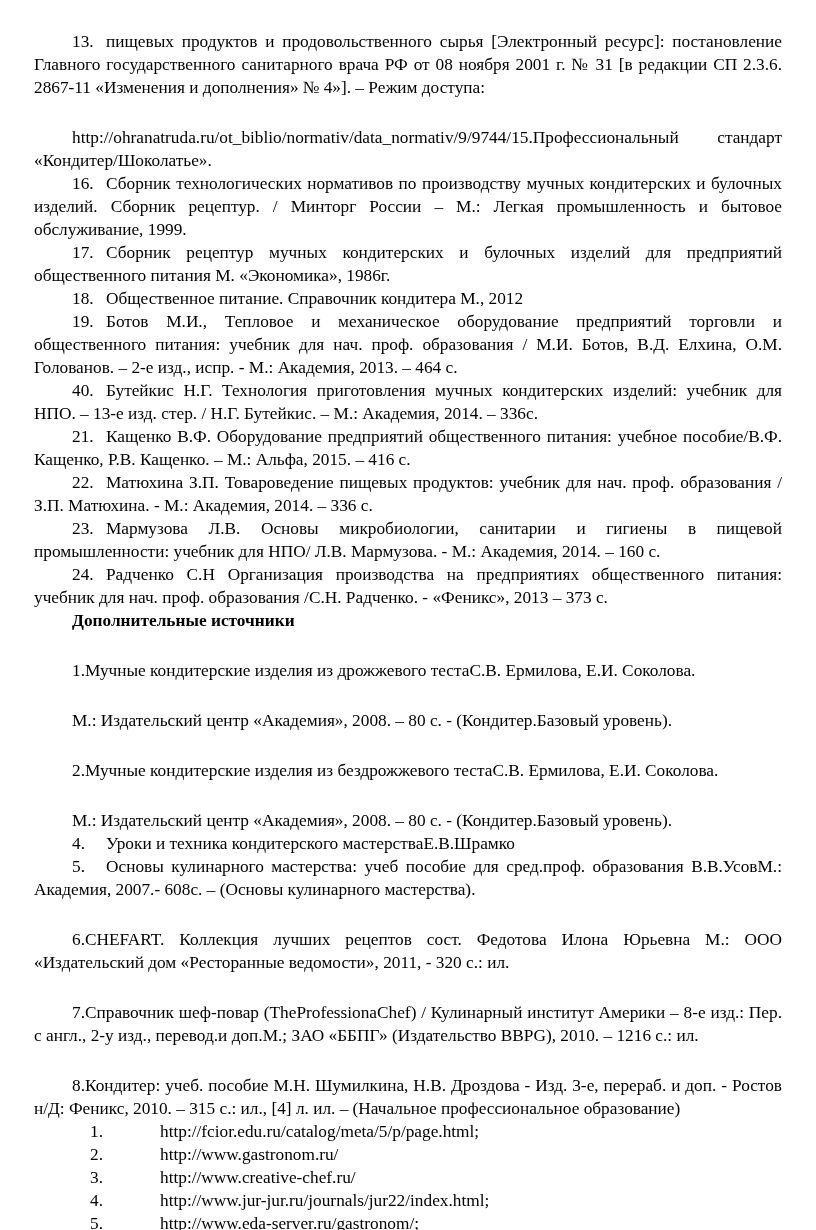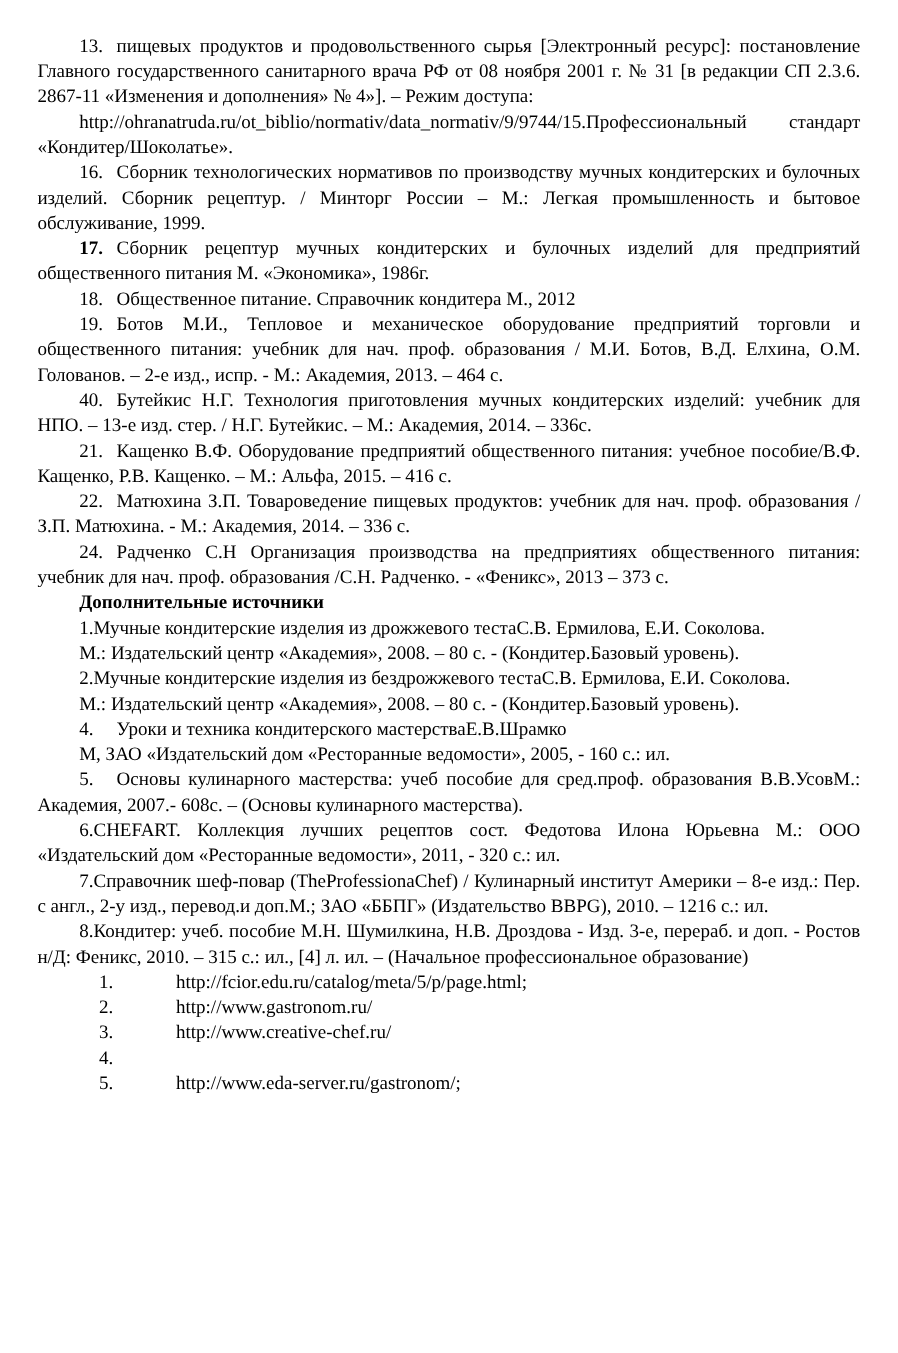--- a/index.html
+++ b/index.html
@@ -19,20 +19,21 @@
     color: #000000;
     overflow: hidden;
   }
   p {
     margin: 0;
     text-align: justify;
     text-justify: inter-word;
   }
   .ind {
     text-indent: 38px;
+    margin-top: 27px;
   }
   .hang {
     text-align: justify;
   }
   .link-row {
     display: flex;
     align-items: baseline;
   }
   .link-row .ln {
     flex: 0 0 126px;
@@ -55,21 +56,21 @@
 
   <p class="ind">
     <span>http://ohranatruda.ru/ot_biblio/normativ/data_normativ/9/9744/15.Профессиональный стандарт «Кондитер/Шоколатье».</span>
   </p>
 
   <p class="hang">
     <span style="display:inline-block;width:72px;text-indent:38px;">16.</span><span>Сборник технологических нормативов по производству мучных кондитерских и булочных изделий. Сборник рецептур. / Минторг России – М.: Легкая промышленность и бытовое обслуживание, 1999.</span>
   </p>
 
   <p class="hang">
-    <span style="display:inline-block;width:72px;text-indent:38px;font-weight:bold;">17.</span><span>Сборник рецептур мучных кондитерских и булочных изделий для предприятий общественного питания М. «Экономика», 1986г.</span>
+    <span style="display:inline-block;width:72px;text-indent:38px;">17.</span><span>Сборник рецептур мучных кондитерских и булочных изделий для предприятий общественного питания М. «Экономика», 1986г.</span>
   </p>
 
   <p class="hang">
     <span style="display:inline-block;width:72px;text-indent:38px;">18.</span><span>Общественное питание. Справочник кондитера М., 2012</span>
   </p>
 
   <p class="hang">
     <span style="display:inline-block;width:72px;text-indent:38px;">19.</span><span>Ботов М.И., Тепловое и механическое оборудование предприятий торговли и общественного питания: учебник для нач. проф. образования / М.И. Ботов, В.Д.  Елхина, О.М.  Голованов. – 2-е изд., испр. - М.: Академия, 2013. – 464 с.</span>
   </p>
 
@@ -78,20 +79,23 @@
   </p>
 
   <p class="hang">
     <span style="display:inline-block;width:72px;text-indent:38px;">21.</span><span>Кащенко В.Ф. Оборудование предприятий общественного питания: учебное пособие/В.Ф. Кащенко, Р.В. Кащенко. – М.: Альфа, 2015. – 416 с.</span>
   </p>
 
   <p class="hang">
     <span style="display:inline-block;width:72px;text-indent:38px;">22.</span><span>Матюхина З.П. Товароведение пищевых продуктов: учебник для нач. проф. образования / З.П. Матюхина. -  М.: Академия, 2014. – 336 с.</span>
   </p>
 
+  <p class="hang">
+    <span style="display:inline-block;width:72px;text-indent:38px;">23.</span><span>Мармузова Л.В. Основы микробиологии, санитарии и гигиены в пищевой промышленности: учебник для НПО/ Л.В. Мармузова. -  М.: Академия, 2014. – 160 с.</span>
+  </p>
 
   <p class="hang">
     <span style="display:inline-block;width:72px;text-indent:38px;">24.</span><span>Радченко С.Н Организация производства на предприятиях общественного питания: учебник для нач. проф. образования /С.Н. Радченко. - «Феникс», 2013 – 373 с.</span>
   </p>
 
   <p class="sub">Дополнительные источники</p>
 
   <p class="ind">
     <span>1.Мучные кондитерские изделия из дрожжевого тестаС.В. Ермилова, Е.И. Соколова.</span>
   </p>
@@ -107,23 +111,20 @@
   <p class="ind">
     <span>М.: Издательский центр «Академия», 2008. – 80 с. - (Кондитер.Базовый уровень).</span>
   </p>
 
 
 
   <p class="hang">
     <span style="display:inline-block;width:72px;text-indent:38px;">4.</span><span>Уроки и техника кондитерского мастерстваЕ.В.Шрамко</span>
   </p>
 
-  <p class="ind">
-    <span>М, ЗАО «Издательский дом «Ресторанные ведомости», 2005, - 160 с.: ил.</span>
-  </p>
 
   <p class="hang">
     <span style="display:inline-block;width:72px;text-indent:38px;">5.</span><span>Основы кулинарного мастерства: учеб пособие для сред.проф. образования В.В.УсовМ.: Академия, 2007.- 608с. – (Основы кулинарного мастерства).</span>
   </p>
 
   <p class="ind">
     <span>6.CHEFART. Коллекция лучших рецептов сост. Федотова Илона Юрьевна М.: ООО «Издательский дом «Ресторанные ведомости», 2011, - 320 с.: ил.</span>
   </p>
 
   <p class="ind">
@@ -142,19 +143,20 @@
   <div class="link-row">
     <span class="ln">2.</span>
     <span>http://www.gastronom.ru/</span>
   </div>
   <div class="link-row">
     <span class="ln">3.</span>
     <span>http://www.creative-chef.ru/</span>
   </div>
   <div class="link-row">
     <span class="ln">4.</span>
+    <span>http://www.jur-jur.ru/journals/jur22/index.html;</span>
   </div>
   <div class="link-row">
     <span class="ln">5.</span>
     <span>http://www.eda-server.ru/gastronom/;</span>
   </div>
 
 </div>
 
 </body></html>

